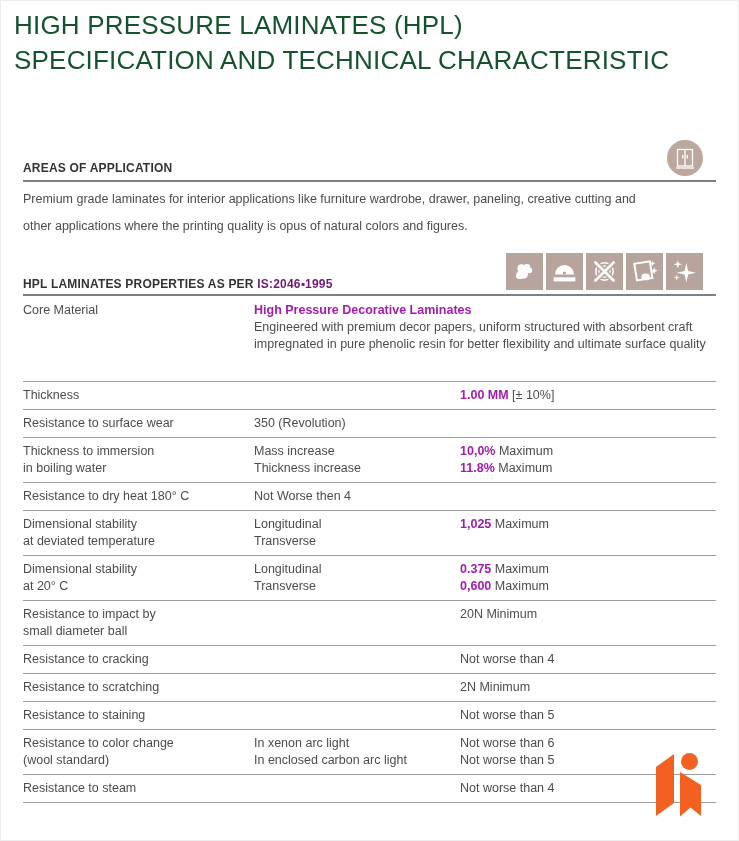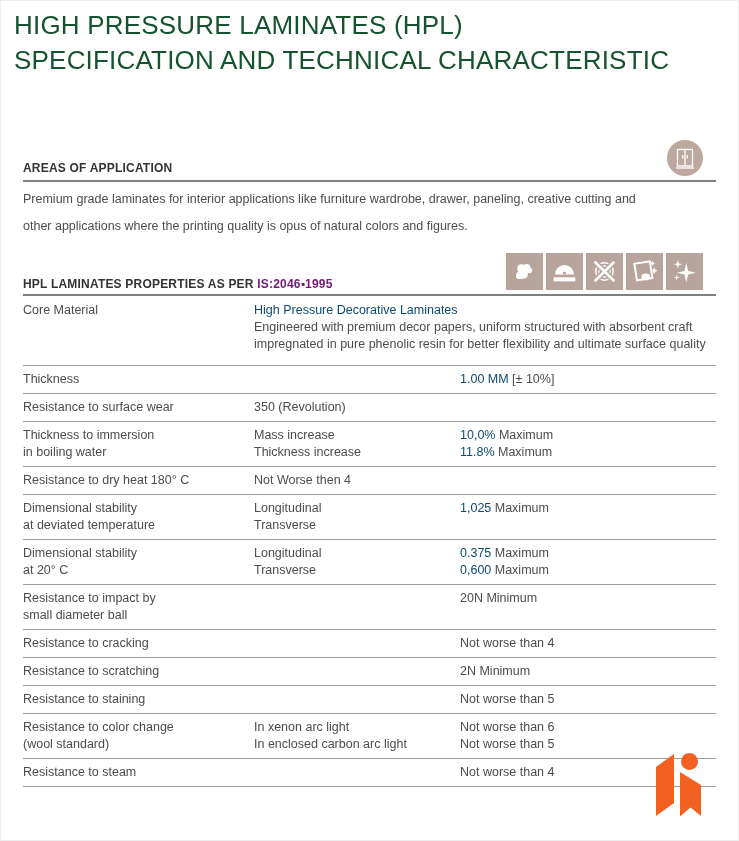--- a/index.html
+++ b/index.html
@@ -27,27 +27,27 @@
     position:absolute;left:23px;top:186px;width:622px;
     font-size:12.5px;line-height:27px;color:#4c4c4c;
   }
   .circle-badge{position:absolute;left:667px;top:140px;width:36px;height:36px;}
   .std-red{color:#701a75;}
   .icon-row{position:absolute;left:506px;top:253px;display:flex;gap:3px;}
   .icon-sq{width:37px;height:37px;background:#b7a49c;display:flex;align-items:center;justify-content:center;}
   .icon-sq svg{width:29px;height:29px;display:block;}
   .ptable{position:absolute;left:23px;top:297px;width:693px;font-size:12.5px;}
   .trow{display:flex;border-bottom:1px solid #9c9c9c;padding:5px 0 5px;}
-  .trow.core{padding-bottom:12px;}
+  .trow.core{padding-bottom:28px;}
   .cell .ln{line-height:17px;white-space:nowrap;}
   .c1{width:231px;}
   .c2{width:206px;}
   .c2.wide{width:auto;flex:1;}
   .c3{flex:1;}
-  .ptable b{font-weight:normal;color:#0c4a6e;}
+  .ptable b{font-weight:bold;color:#a21caf;}
   .logo{position:absolute;left:656px;top:752px;width:47px;height:68px;z-index:5;}
 </style>
 </head>
 <body>
 
 <div class="page">
 
   <div class="title">
     <div>HIGH PRESSURE LAMINATES (HPL)</div>
     <div>SPECIFICATION AND TECHNICAL CHARACTERISTIC</div>

